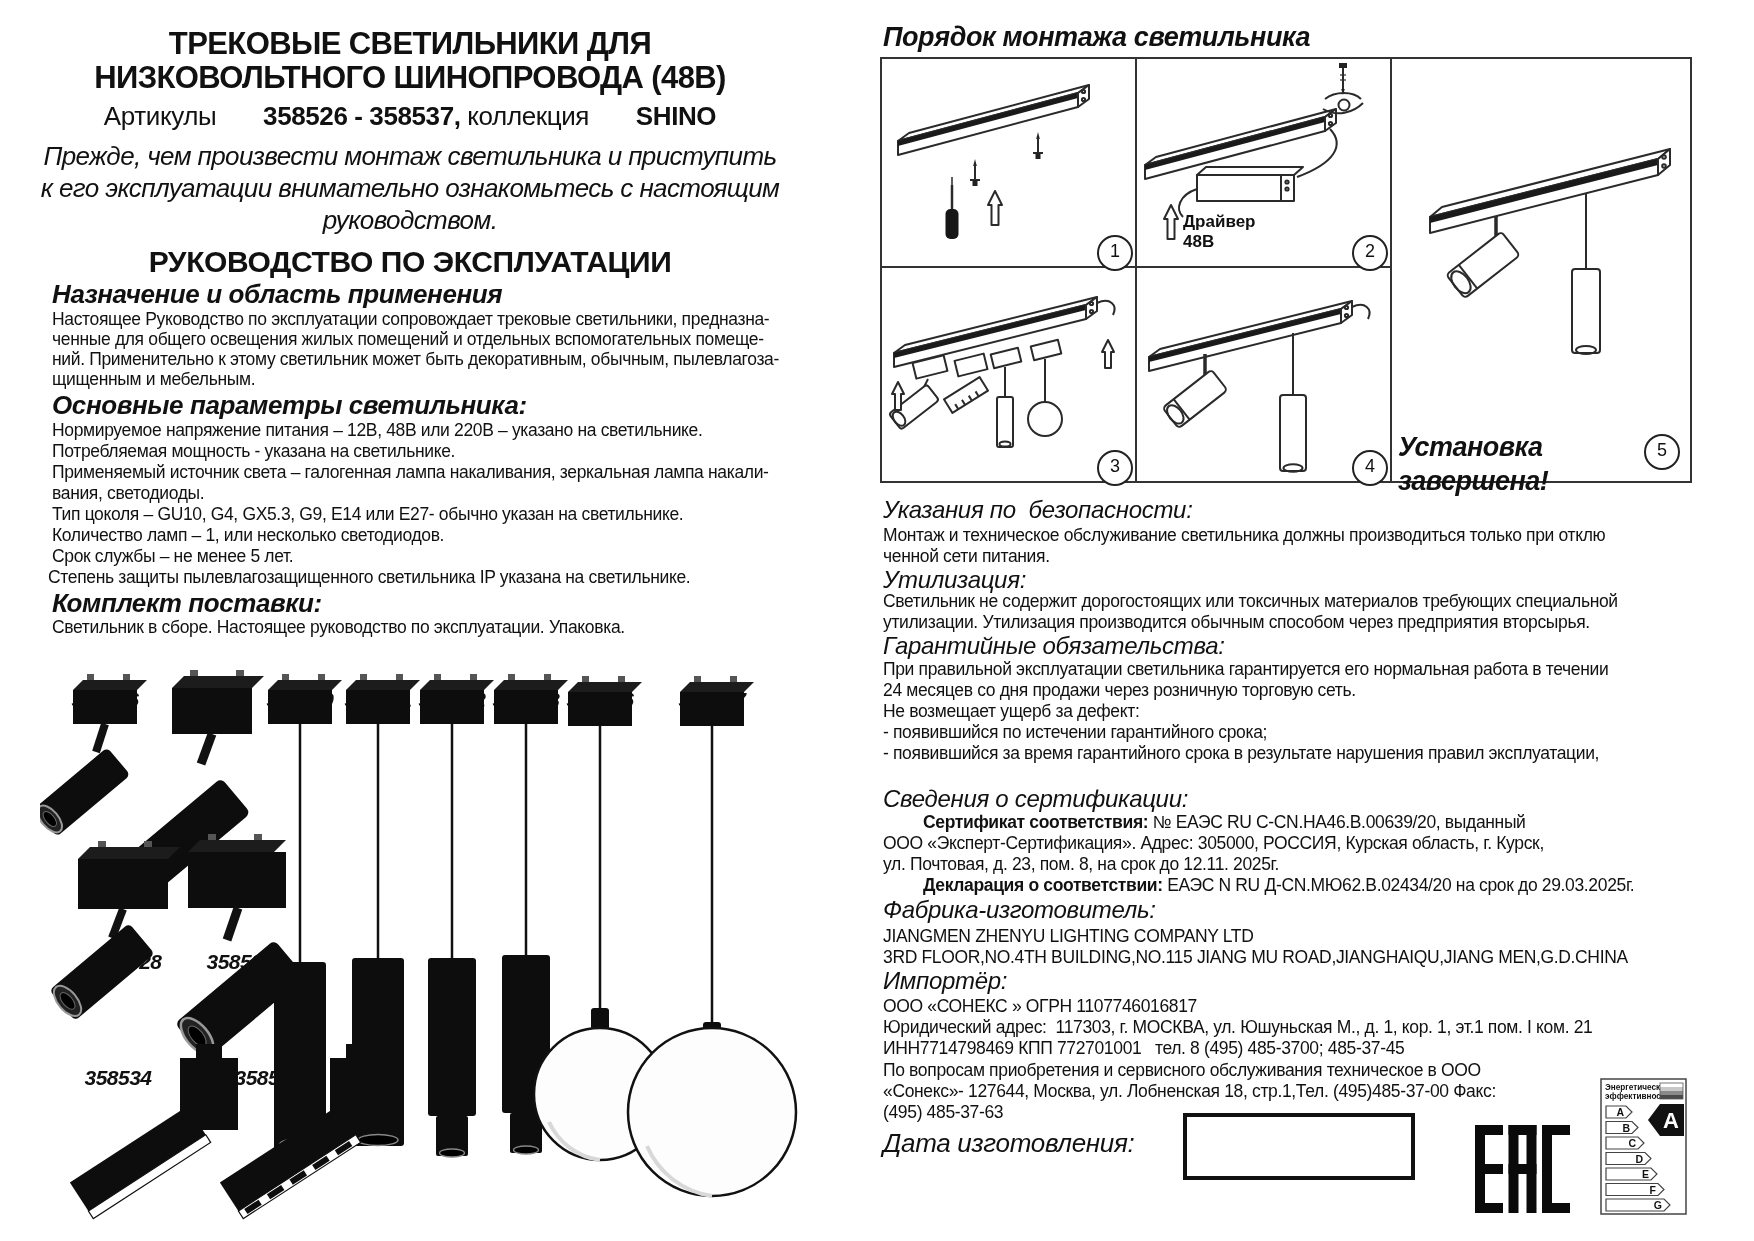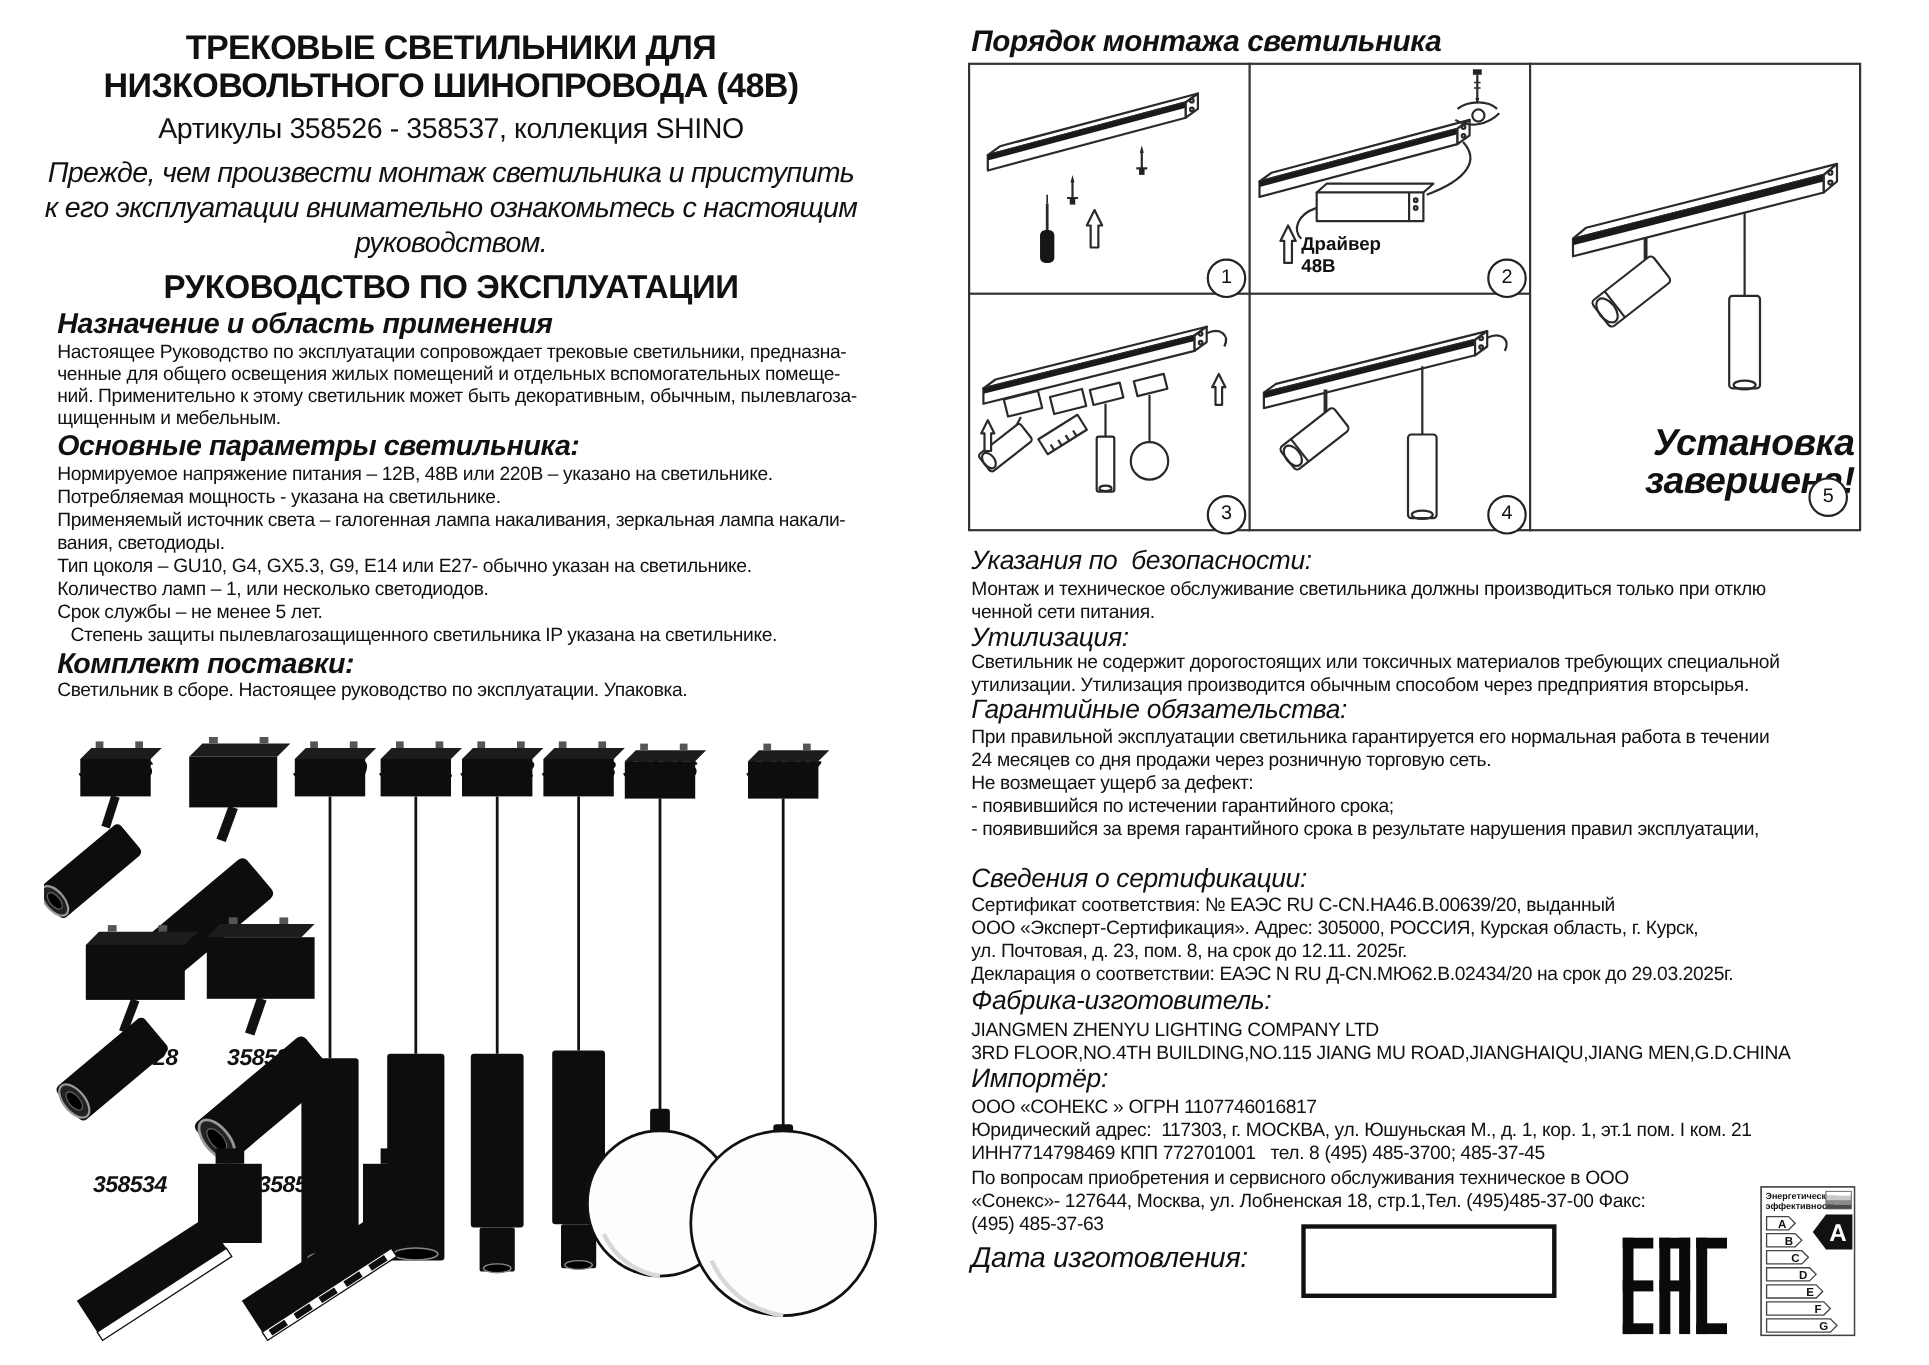--- a/index.html
+++ b/index.html
@@ -7,30 +7,30 @@
         font-family:"Liberation Sans",sans-serif;color:#111;overflow:hidden;margin:0 auto;}
   .t{position:absolute;white-space:pre;}
   .cwrap{position:absolute;left:40px;width:740px;text-align:center;white-space:pre;}
   .title{font-size:31px;font-weight:bold;letter-spacing:-0.6px;}
   .sub{font-size:26px;letter-spacing:-0.4px;}
   .notice{font-style:italic;font-size:26px;letter-spacing:-0.6px;}
   .manual{font-size:30px;font-weight:bold;letter-spacing:-0.4px;}
   .hL{font-size:26px;font-weight:bold;font-style:italic;letter-spacing:-0.4px;}
   .hR{font-size:24px;font-style:italic;letter-spacing:-0.3px;}
   .b{font-size:17.5px;letter-spacing:-0.35px;}
-  .bb{font-weight:normal;}
+  .bb{font-weight:bold;margin-left:40px;}
   .plabel{position:absolute;width:120px;margin-left:-60px;text-align:center;
           font-size:21px;font-weight:bold;font-style:italic;letter-spacing:-0.5px;margin-top:40px;}
   .stepnum{position:absolute;width:32px;height:32px;border:2px solid #222;border-radius:50%;
            text-align:center;line-height:29px;font-size:18px;background:#fff;}
   .gridline{position:absolute;background:#333;}
   svg{position:absolute;display:block;}
   .dateBox{position:absolute;border:4px solid #111;background:#fff;}
-  .doneTxt{position:absolute;text-align:right;font-weight:bold;font-style:italic;
-           font-size:34px;line-height:34px;letter-spacing:-0.5px;}
+  .doneTxt{position:absolute;text-align:left;font-weight:bold;font-style:italic;
+           font-size:27px;line-height:34px;letter-spacing:-0.5px;margin-top:44px;}
   .drvTxt{position:absolute;text-align:left;font-weight:bold;font-size:17px;line-height:20px;}
 </style>
 </head>
 <body>
 
 <div id="page">
 
   <div class="cwrap title" style="top:26px">ТРЕКОВЫЕ СВЕТИЛЬНИКИ ДЛЯ</div>
   <div class="cwrap title" style="top:60px">НИЗКОВОЛЬТНОГО ШИНОПРОВОДА (48В)</div>
 
@@ -49,21 +49,21 @@
   <div class="t b" style="left:52px;top:369px">щищенным и мебельным.</div>
 
   <div class="t hL" style="left:52px;top:390px">Основные параметры светильника:</div>
   <div class="t b" style="left:52px;top:420px">Нормируемое напряжение питания – 12В, 48В или 220В – указано на светильнике.</div>
   <div class="t b" style="left:52px;top:441px">Потребляемая мощность - указана на светильнике.</div>
   <div class="t b" style="left:52px;top:462px">Применяемый источник света – галогенная лампа накаливания, зеркальная лампа накали-</div>
   <div class="t b" style="left:52px;top:483px">вания, светодиоды.</div>
   <div class="t b" style="left:52px;top:504px">Тип цоколя – GU10, G4, GX5.3, G9, E14 или E27- обычно указан на светильнике.</div>
   <div class="t b" style="left:52px;top:525px">Количество ламп – 1, или несколько светодиодов.</div>
   <div class="t b" style="left:52px;top:546px">Срок службы – не менее 5 лет.</div>
-  <div class="t b" style="left:64px;top:567px">Степень защиты пылевлагозащищенного светильника IP указана на светильнике.</div>
+  <div class="t b" style="left:48px;top:567px">Степень защиты пылевлагозащищенного светильника IP указана на светильнике.</div>
 
   <div class="t hL" style="left:52px;top:588px">Комплект поставки:</div>
   <div class="t b" style="left:52px;top:617px">Светильник в сборе. Настоящее руководство по эксплуатации. Упаковка.</div>
 
   <div class="plabel" style="left:105px;top:648px">358526</div>
   <div class="plabel" style="left:212px;top:648px">358527</div>
   <div class="plabel" style="left:300px;top:648px">358530</div>
   <div class="plabel" style="left:378px;top:648px">358531</div>
   <div class="plabel" style="left:452px;top:648px">358532</div>
   <div class="plabel" style="left:526px;top:648px">358533</div>

